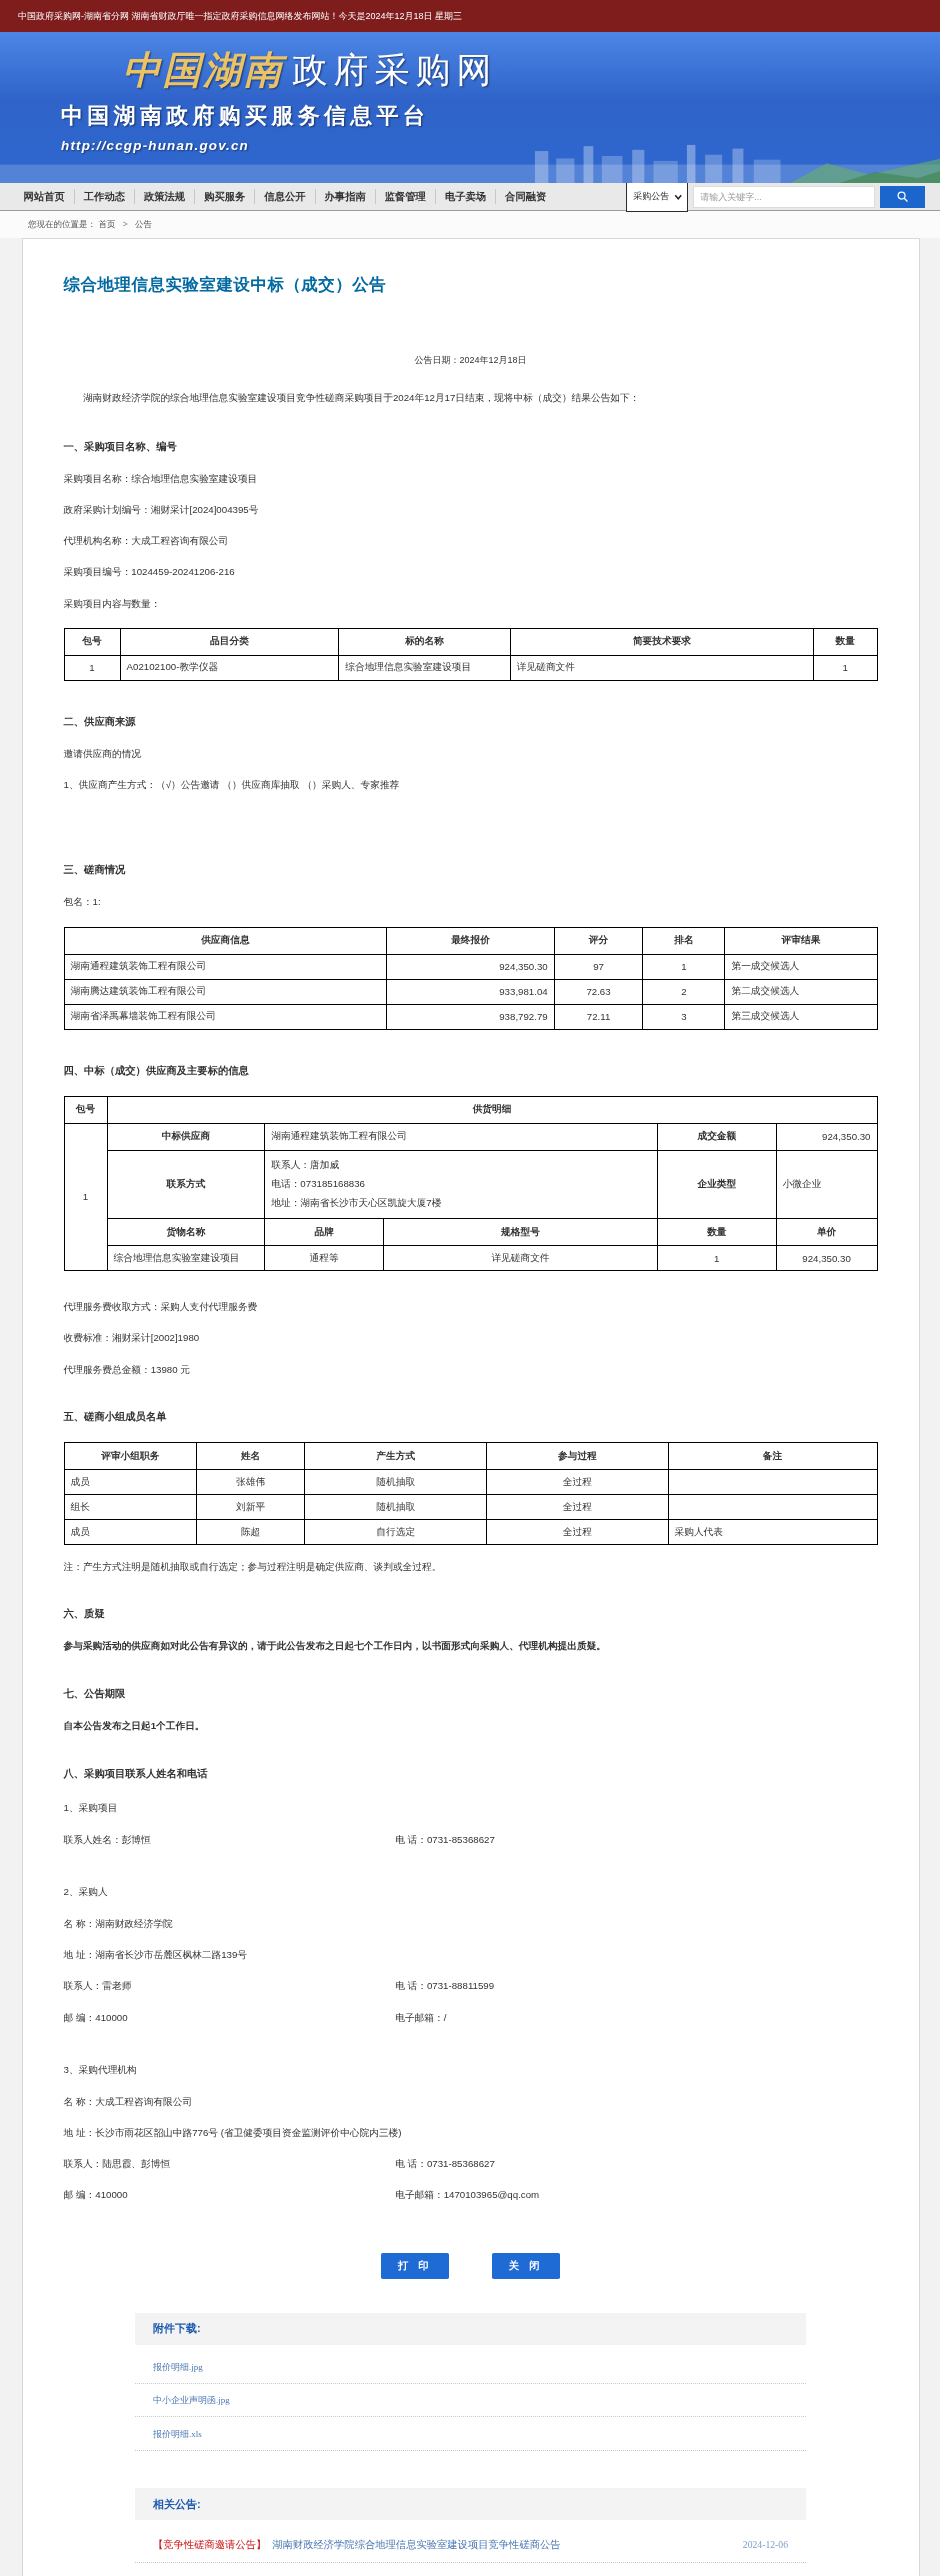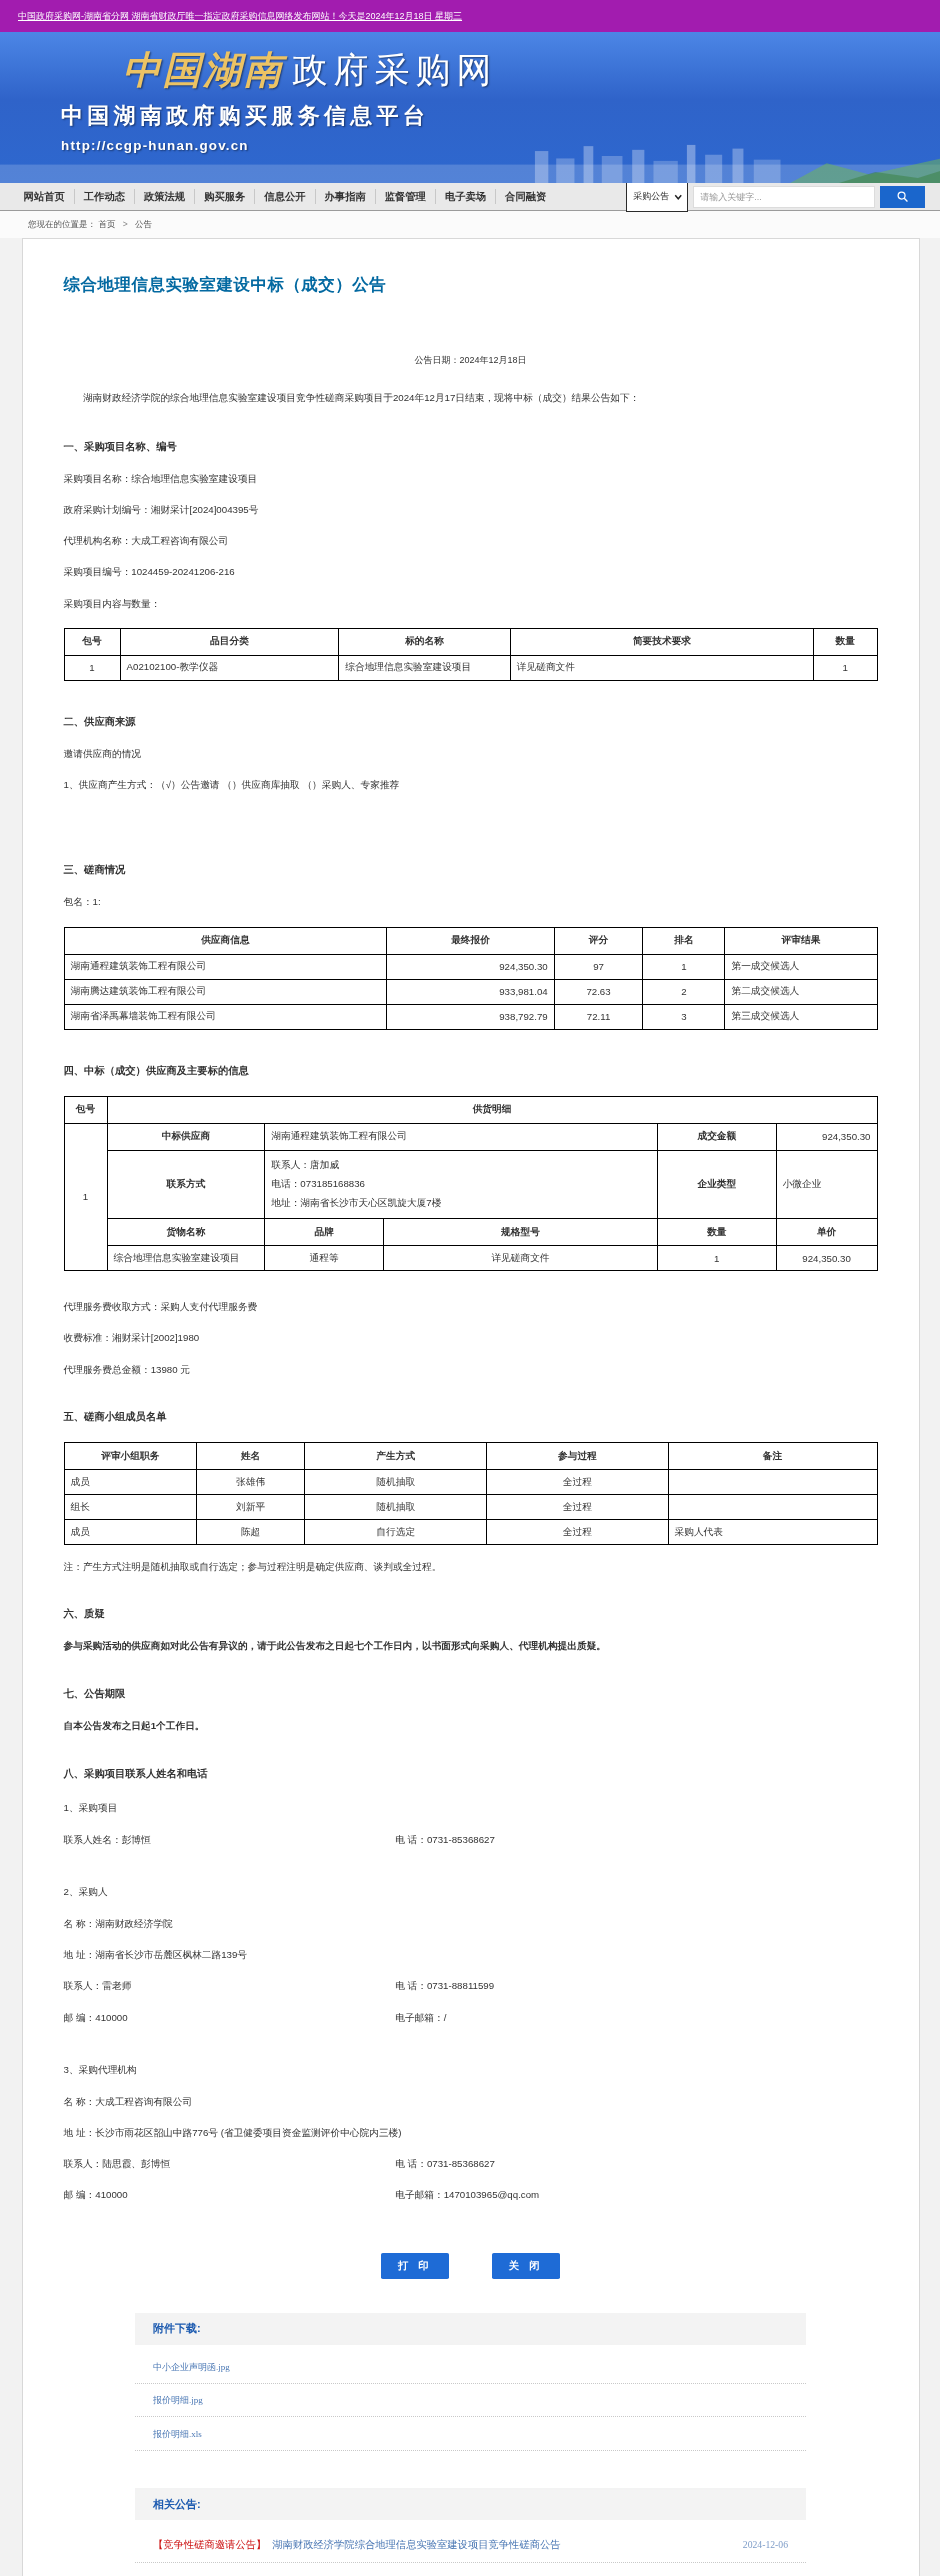--- a/index.html
+++ b/index.html
@@ -3,33 +3,33 @@
 <meta charset="utf-8">
 <style>
   * { box-sizing: border-box; }
   html,body { margin:0; padding:0; }
   body {
     width:941px; background:#f2f2f2; color:#333;
     font-family:"Liberation Sans","DejaVu Sans",sans-serif;
     font-size:9.7px;
   }
   
-  .topbar { background:#a21caf; color:#fff; height:32px; line-height:32px;
-    padding:0 18px; font-size:9px; white-space:nowrap; overflow:hidden;text-decoration:underline; }
+  .topbar { background:#7f1d1d; color:#fff; height:32px; line-height:32px;
+    padding:0 18px; font-size:9px; white-space:nowrap; overflow:hidden; }
   
   .banner { height:151px; position:relative; overflow:hidden; color:#fff;
     background:linear-gradient(180deg,#4c86e6 0%,#2f63c9 45%,#2e68cf 100%); }
   .banner-text { position:relative; z-index:2; width:498px; margin:16px 0 0 61px; text-align:left;
     text-shadow:1.2px 1.2px 1.8px rgba(0,0,0,.45); }
   .logo-row { display:flex; align-items:flex-end; justify-content:center; gap:8.5px; }
   .calli { font-family:"Liberation Serif","DejaVu Serif",serif; font-style:italic; font-weight:bold;
     font-size:38px; line-height:43px; color:#ecc364; letter-spacing:2.4px; }
   .logo-main { font-size:35px; line-height:44px; font-weight:normal; letter-spacing:6px; }
   .banner-sub { font-size:22px; font-weight:bold; letter-spacing:4.3px; margin-top:8.5px; }
-  .banner-url { font-size:13.4px; font-weight:bold; letter-spacing:1.2px; margin-top:7.3px; }
+  .banner-url { font-size:13.4px; font-weight:bold; letter-spacing:1.2px; margin-top:7.3px;font-style:italic; }
   .skyline { position:absolute; left:0; bottom:0; width:100%; height:43px; z-index:1; }
   
   .nav { background:#e9e9e9; height:28px; display:flex; align-items:center;
     padding:0 7.3px 0 14.6px; border-bottom:1.8px solid #9b9b9b; }
   .nav-item { font-weight:bold; font-size:10.3px; color:#333; text-decoration:none;
     padding:1.8px 9px; border-right:0.6px solid #c8c8c8; line-height:12px; cursor:pointer; }
   .nav-item:last-of-type { border-right:none; }
   .nav-search { margin-left:auto; display:flex; align-items:center; gap:4.9px; padding-right:8.5px; }
   .nav-select { background:#fff; border:1.2px solid #2b2b2b; height:30px; padding:0 4.9px 0 6px;
     display:flex; align-items:center; gap:4.9px; font-size:9px; cursor:pointer; }
@@ -378,22 +378,22 @@
   </div>
 
   <div class="btn-row">
     <button class="btn">打 印</button>
     <button class="btn">关 闭</button>
   </div>
 
   <div class="inner-box">
     <div class="box-header">附件下载:</div>
     <div class="box-body">
+      <a class="file-item">报价明细.jpg</a>
       <a class="file-item">中小企业声明函.jpg</a>
-      <a class="file-item">报价明细.jpg</a>
       <a class="file-item">报价明细.xls</a>
     </div>
   </div>
 
   <div class="inner-box">
     <div class="box-header">相关公告:</div>
     <div class="box-body">
       <div class="rel-item">
         <span class="rel-tag">【竞争性磋商邀请公告】</span>
         <a class="rel-link">湖南财政经济学院综合地理信息实验室建设项目竞争性磋商公告</a>

